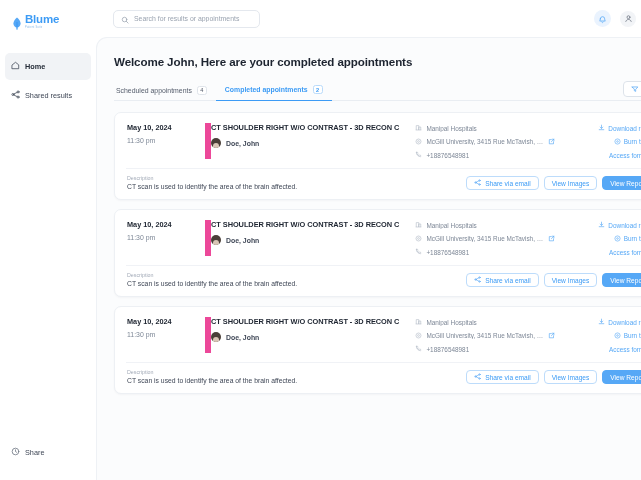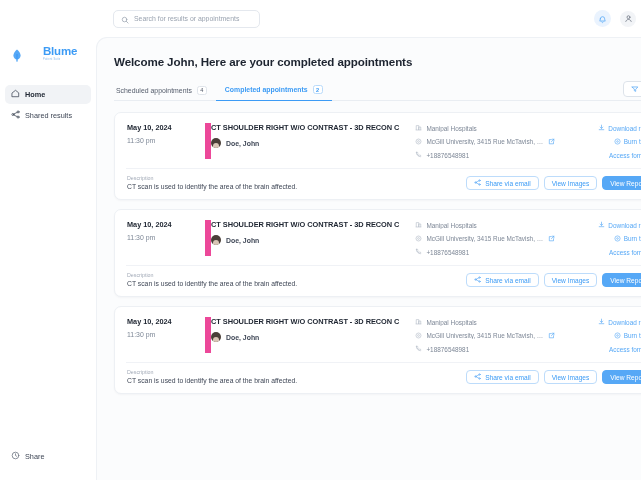--- a/index.html
+++ b/index.html
@@ -10,30 +10,30 @@
     overflow: hidden;
   }
   .app { position: relative; width: 641px; height: 480px; display: flex; background:#ffffff; }
 
   
   .sidebar {
     width: 96px; height: 480px; background: #ffffff;
     display: flex; flex-direction: column; flex: 0 0 96px;
     padding-top: 11px;
   }
-  .logo { display: flex; align-items: center; gap: 21px; padding: 0 0 0 12px; height: 22px; margin-top: 32px; }
+  .logo { display: flex; align-items: center; gap: 3px; padding: 0 0 0 12px; height: 22px; }
   .logo-mark { width: 10px; height: 13px; flex: 0 0 10px; }
   .logo-text-wrap { display: flex; flex-direction: column; line-height: 1; }
   .logo-text { font-size: 11.5px; font-weight: 700; color: #3c9bf5; letter-spacing: -0.2px; }
   .logo-sub { font-size: 2.6px; color: #8ab9e8; letter-spacing: 0.2px; margin-top: 1px; }
 
   .nav { margin-top: 20px; display: flex; flex-direction: column; gap: 2px; padding: 0 5px; }
   .nav-item {
     display: flex; align-items: center; gap: 5px;
-    height: 19px; padding: 0 6px; border-radius: 5px;
+    height: 27px; padding: 0 6px; border-radius: 5px;
     font-size: 7.3px; color: #3f4756; cursor: pointer; white-space: nowrap;
   }
   .nav-item.active { background: #f1f3f6; font-weight: 700; color: #232a36; }
   .nav-item svg { flex: 0 0 9px; }
 
   .help { margin-top: auto; margin-bottom: 14px; padding: 0 5px; }
 
   
   .main {
     flex: 1; height: 480px; position: relative;

